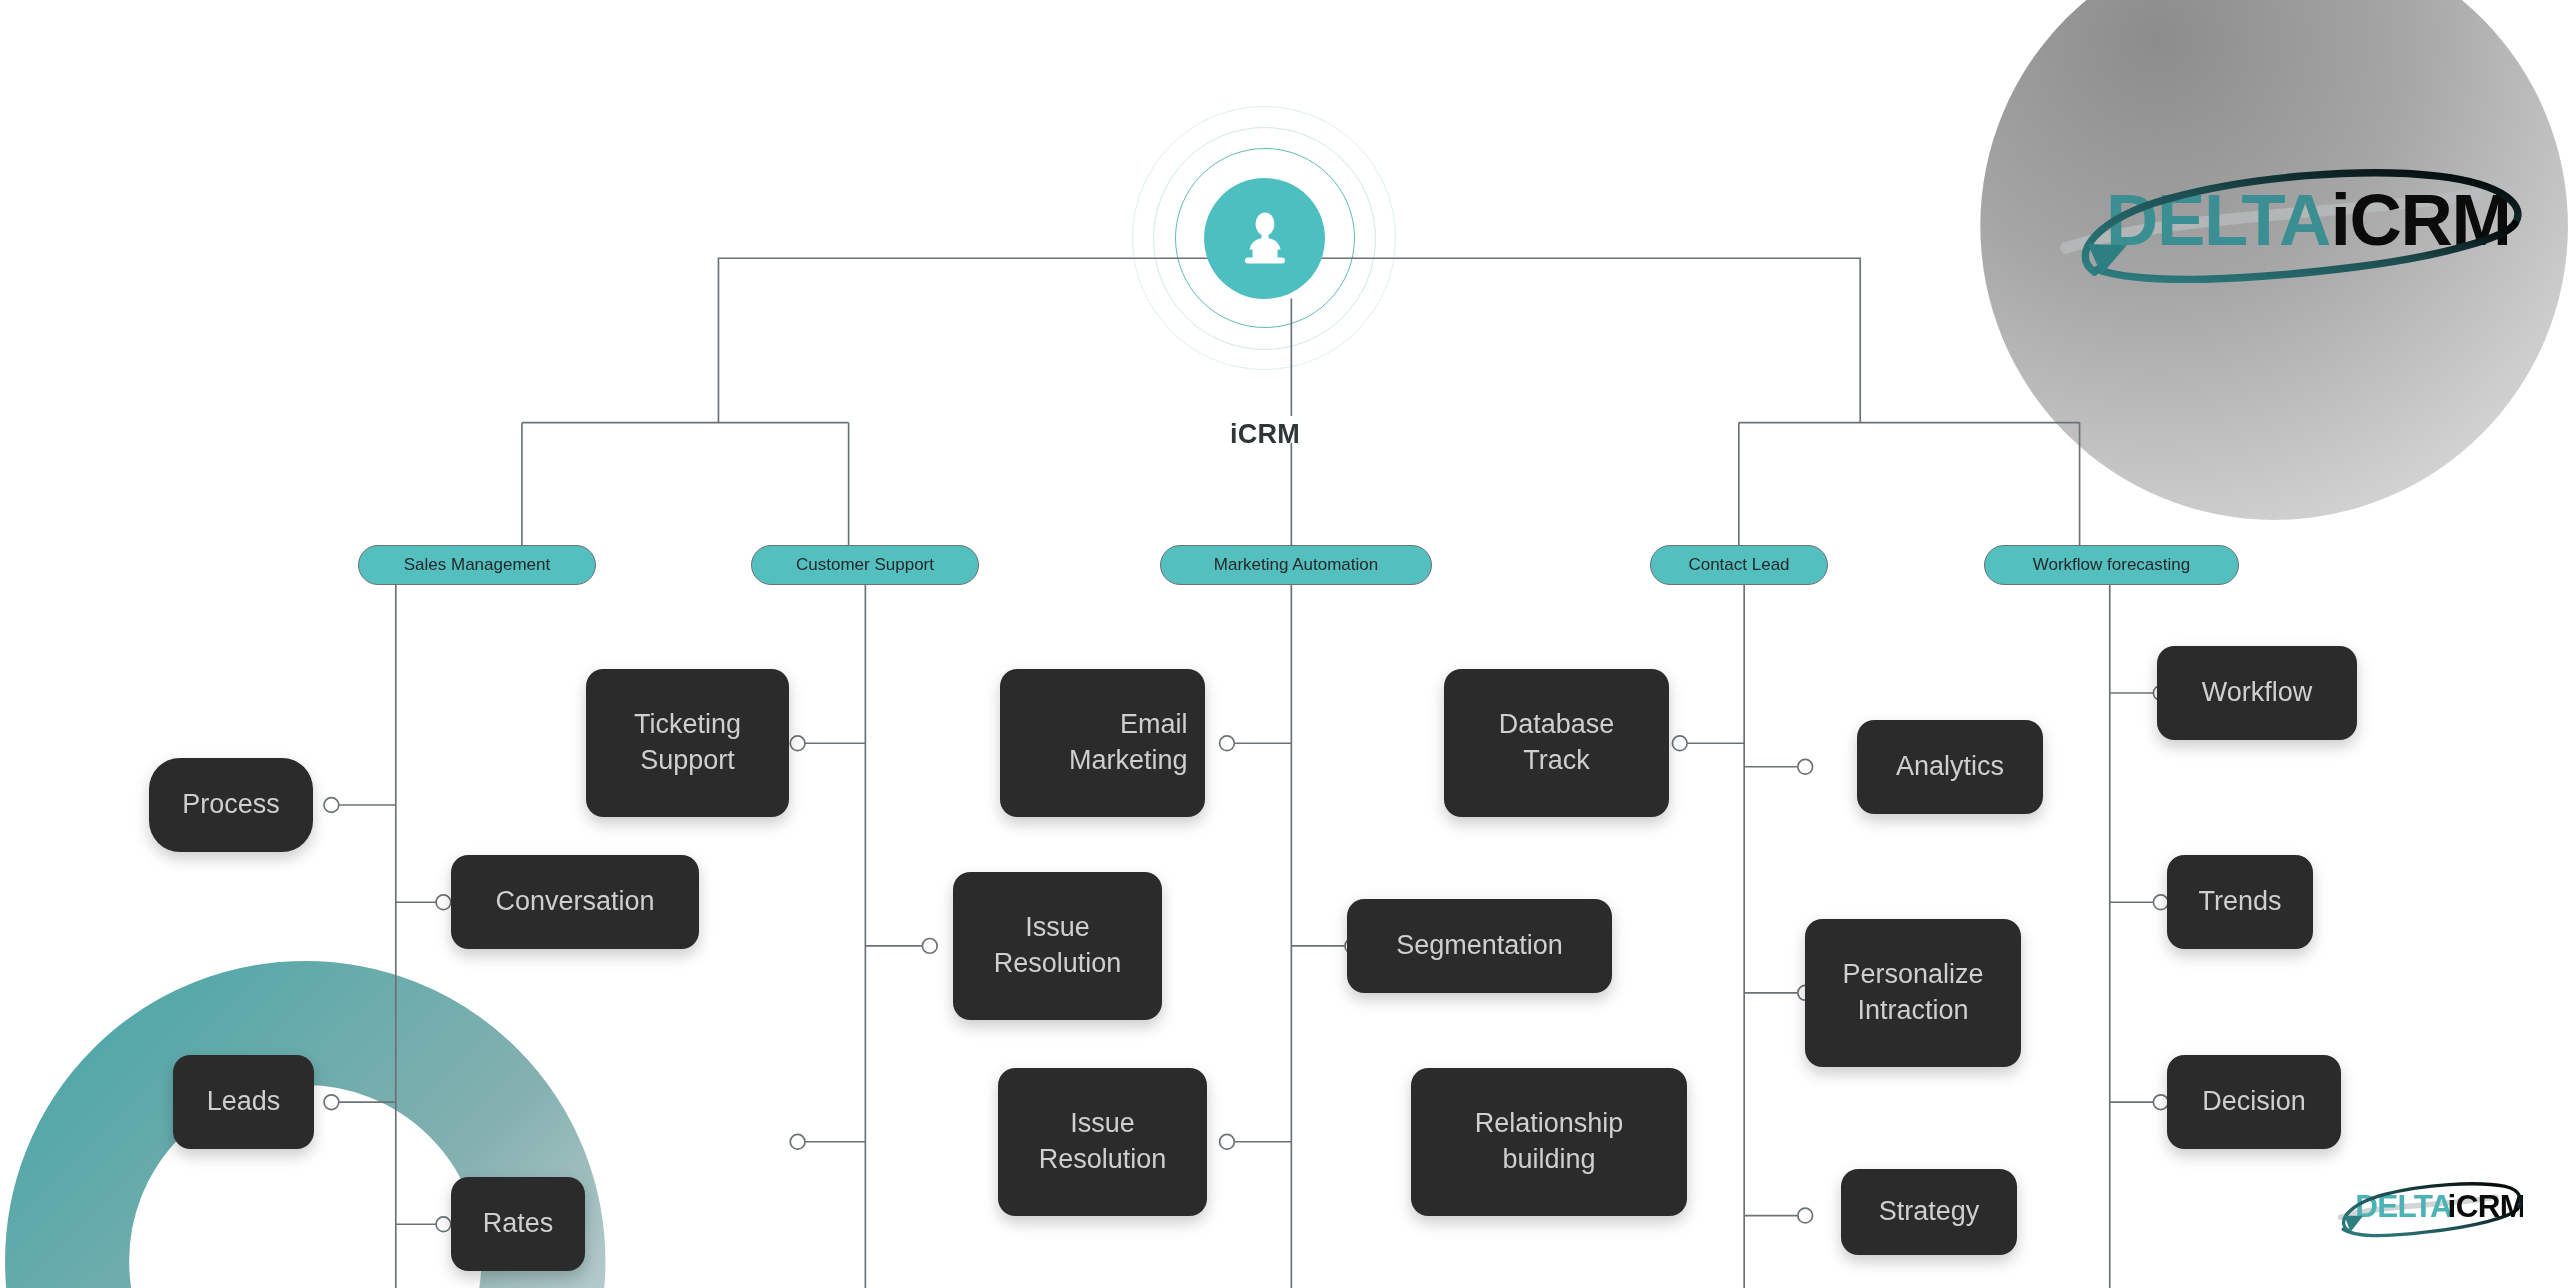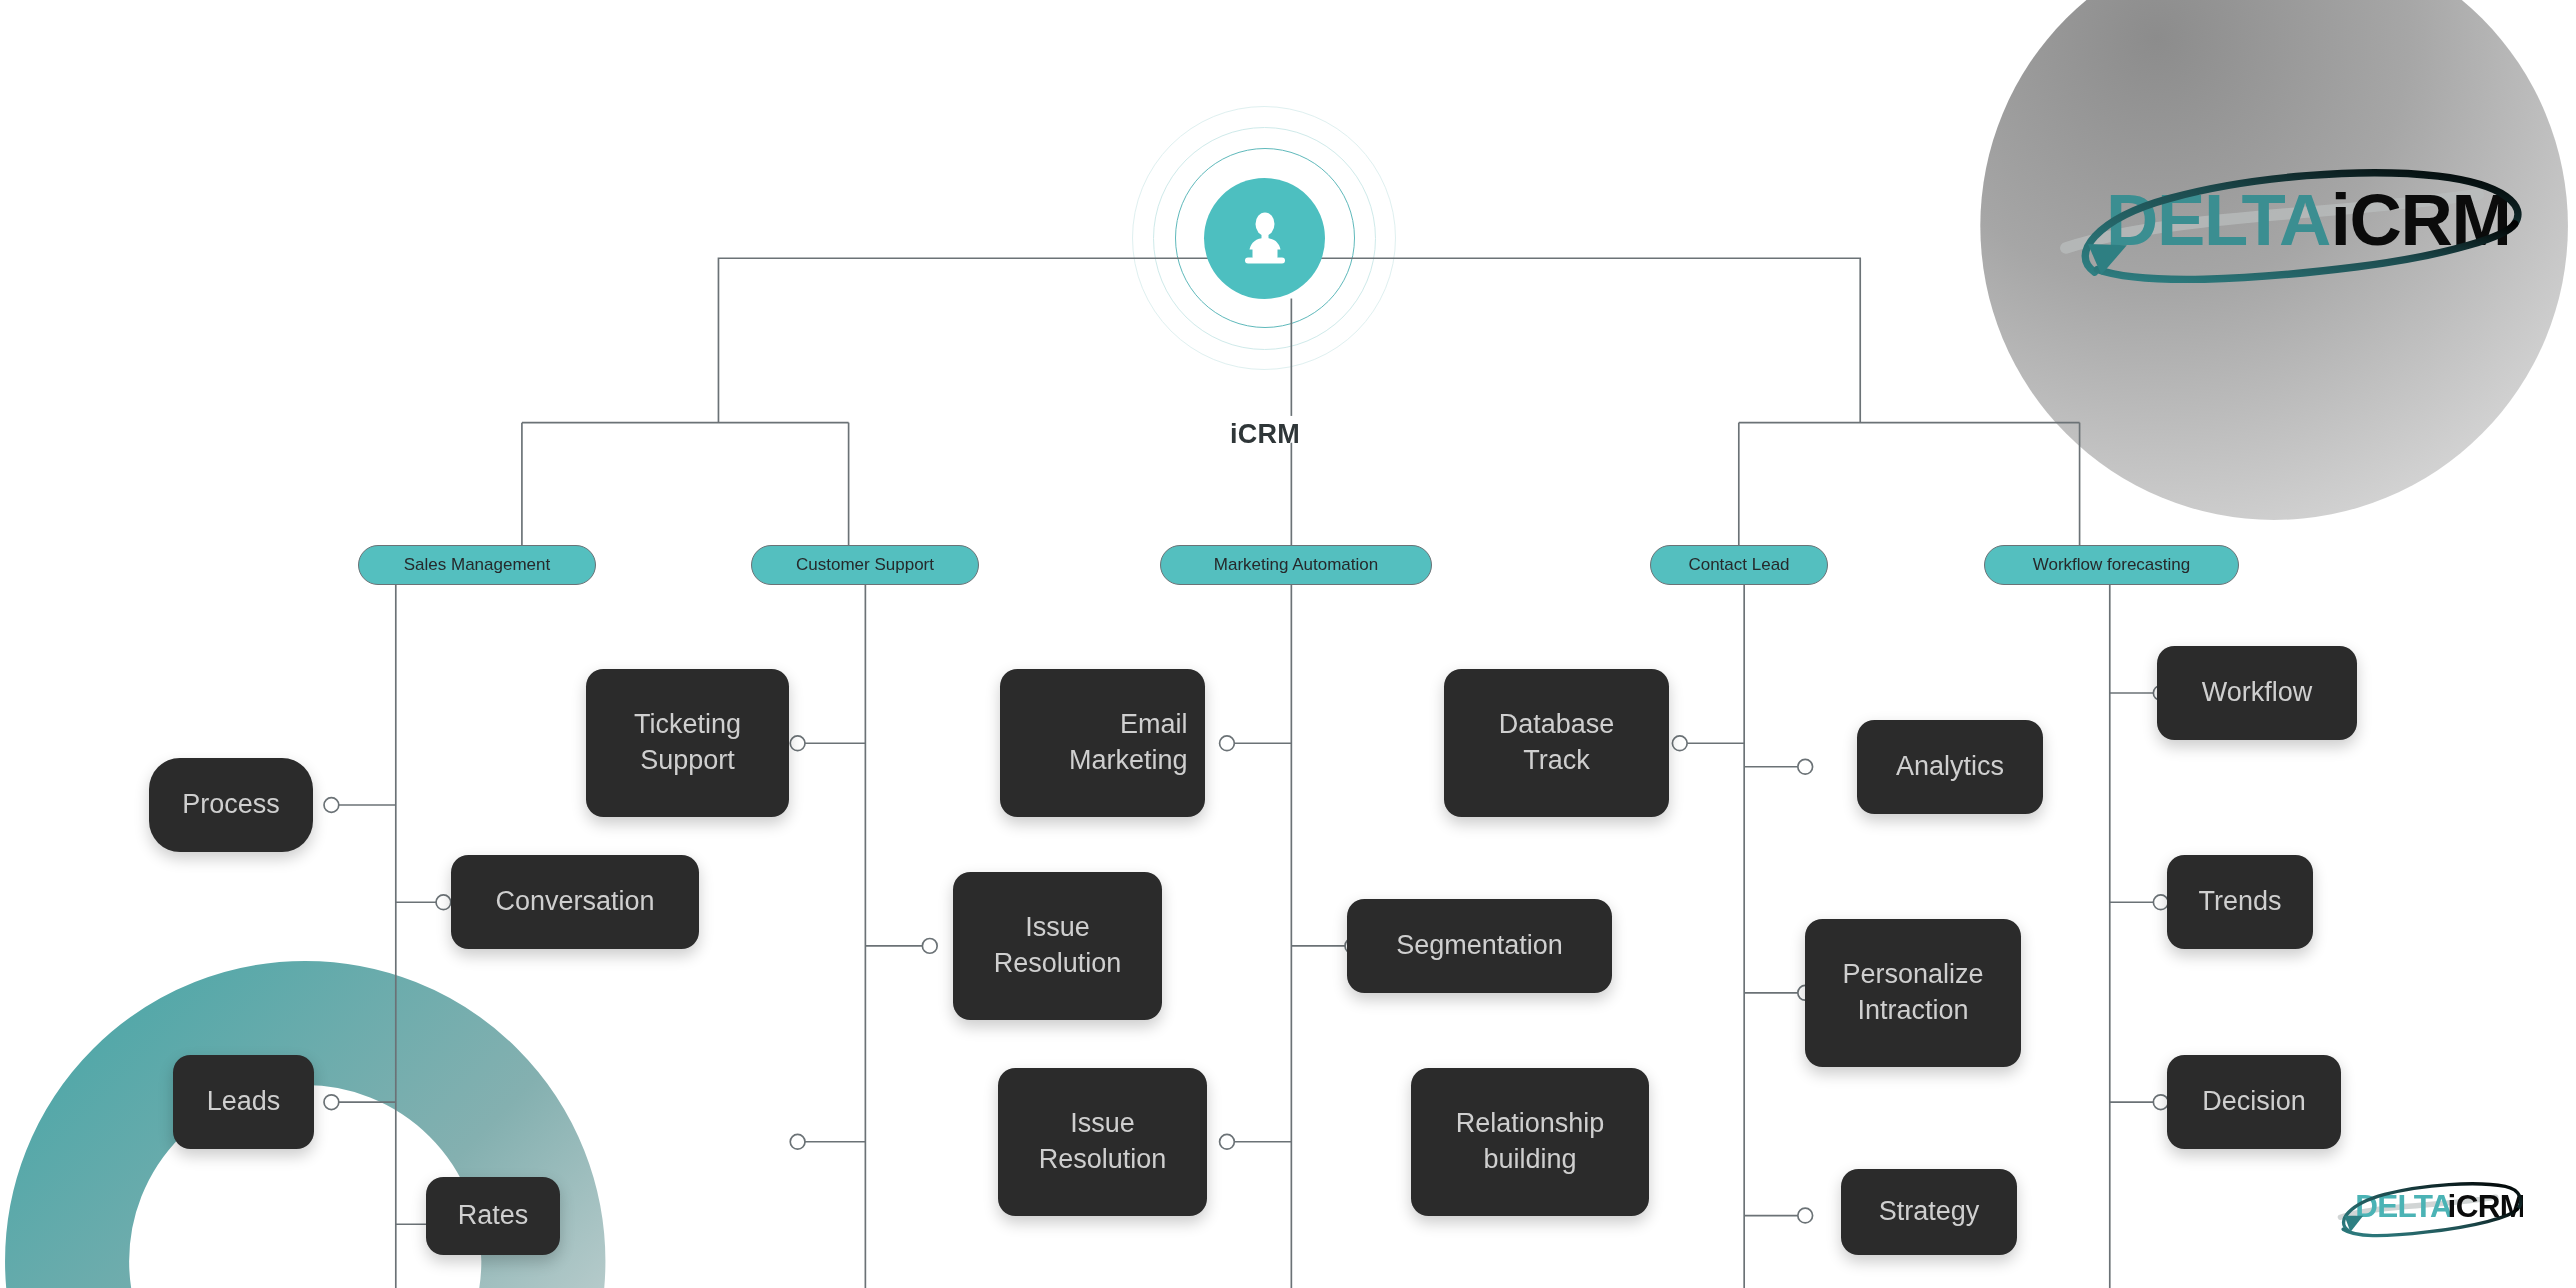--- a/index.html
+++ b/index.html
@@ -234,21 +234,21 @@
   </div>
 
   <div class="card" style="left:451px;top:855px;width:248px;height:94px;">
     <span>Conversation</span>
   </div>
 
   <div class="card" style="left:173px;top:1055px;width:141px;height:94px;">
     <span>Leads</span>
   </div>
 
-  <div class="card" style="left:426px;top:1177px;width:134px;height:78px;">
+  <div class="card" style="left:451px;top:1177px;width:134px;height:94px;">
     <span>Rates</span>
   </div>
 
   <div class="card" style="left:586px;top:669px;width:203px;height:148px;flex-direction:column;">
     <span>Ticketing</span>
     <span>Support</span>
   </div>
 
   <div class="card" style="left:953px;top:872px;width:209px;height:148px;flex-direction:column;">
     <span>Issue</span>
@@ -262,21 +262,21 @@
 
   <div class="card" style="left:1000px;top:669px;width:205px;height:148px;flex-direction:column;align-items:flex-end;">
     <span>Email</span>
     <span>Marketing</span>
   </div>
 
   <div class="card" style="left:1347px;top:899px;width:265px;height:94px;">
     <span>Segmentation</span>
   </div>
 
-  <div class="card" style="left:1411px;top:1068px;width:238px;height:148px;flex-direction:column;">
+  <div class="card" style="left:1411px;top:1068px;width:276px;height:148px;flex-direction:column;">
     <span>Relationship</span>
     <span>building</span>
   </div>
 
   <div class="card" style="left:1444px;top:669px;width:225px;height:148px;flex-direction:column;">
     <span>Database</span>
     <span>Track</span>
   </div>
 
   <div class="card" style="left:1833px;top:720px;width:186px;height:94px;margin-left:24px;">

